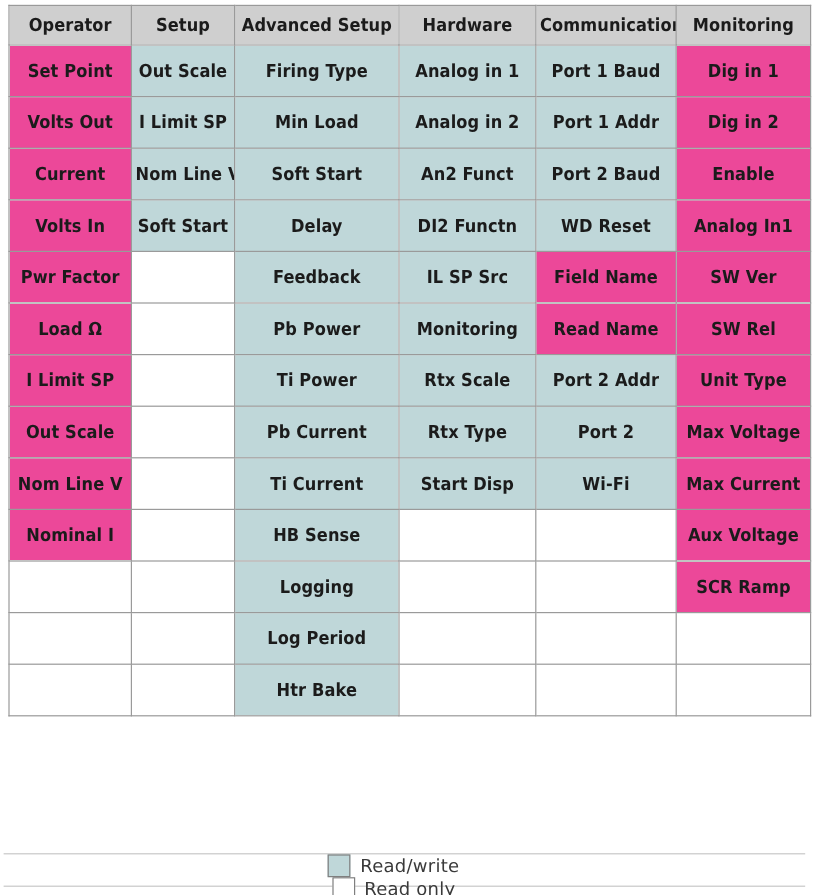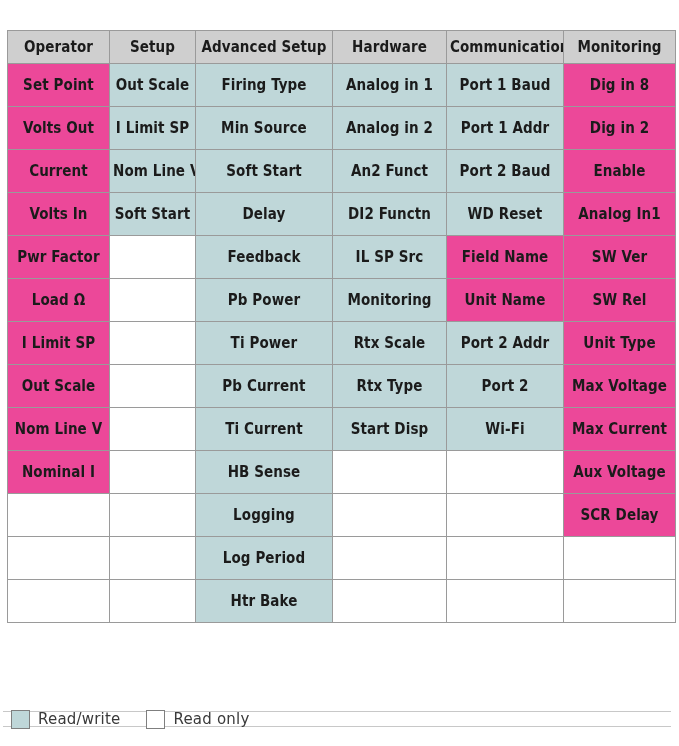--- a/index.html
+++ b/index.html
@@ -20,21 +20,20 @@
     height: 746px;
     box-sizing: border-box;
     padding: 4px 4px 0 4px;
   }
 
   table.menu-table {
     border-collapse: collapse;
     table-layout: fixed;
     width: 668px;
     margin-left: 3px;
-    margin-top: 26px;
   }
 
   table.menu-table col.c-operator      { width: 102px; }
   table.menu-table col.c-setup         { width: 86px; }
   table.menu-table col.c-advanced      { width: 137px; }
   table.menu-table col.c-hardware      { width: 114px; }
   table.menu-table col.c-communication { width: 117px; }
   table.menu-table col.c-monitoring    { width: 112px; }
 
   table.menu-table th,
@@ -63,27 +62,28 @@
   td.rw     { background: #bfd7d9; }
   td.ro     { background: #ec4899; }
   td.empty  { background: #ffffff; border: 0 none; }
 
   
   .legend {
     position: absolute;
     left: 3px;
     top: 711px;
     width: 668px;
-    height: 16px;
+    height: 28px;
     display: flex;
     align-items: center;
     box-sizing: border-box;
     border-top: 1px solid #c8c8c8;
     border-bottom: 1px solid #c8c8c8;
     padding-left: 8px;
+    flex-direction: column;
   }
   .legend-item {
     display: flex;
     align-items: center;
     margin-right: 26px;
   }
   .swatch {
     width: 17px;
     height: 17px;
     border: 1px solid #7f7f7f;
@@ -123,26 +123,26 @@
           <th>Monitoring</th>
         </tr>
     </thead>
     <tbody>
         <tr>
           <td class="ro">Set Point</td>
           <td class="rw">Out Scale</td>
           <td class="rw">Firing Type</td>
           <td class="rw">Analog in 1</td>
           <td class="rw">Port 1 Baud</td>
-          <td class="ro">Dig in 8</td>
+          <td class="ro">Dig in 1</td>
         </tr>
         <tr>
           <td class="ro">Volts Out</td>
           <td class="rw">I Limit SP</td>
-          <td class="rw">Min Source</td>
+          <td class="rw">Min Load</td>
           <td class="rw">Analog in 2</td>
           <td class="rw">Port 1 Addr</td>
           <td class="ro">Dig in 2</td>
         </tr>
         <tr>
           <td class="ro">Current</td>
           <td class="rw">Nom Line V</td>
           <td class="rw">Soft Start</td>
           <td class="rw">An2 Funct</td>
           <td class="rw">Port 2 Baud</td>
@@ -162,21 +162,21 @@
           <td class="rw">Feedback</td>
           <td class="rw">IL SP Src</td>
           <td class="ro">Field Name</td>
           <td class="ro">SW Ver</td>
         </tr>
         <tr>
           <td class="ro">Load Ω</td>
           <td class="empty"></td>
           <td class="rw">Pb Power</td>
           <td class="rw">Monitoring</td>
-          <td class="ro">Unit Name</td>
+          <td class="ro">Read Name</td>
           <td class="ro">SW Rel</td>
         </tr>
         <tr>
           <td class="ro">I Limit SP</td>
           <td class="empty"></td>
           <td class="rw">Ti Power</td>
           <td class="rw">Rtx Scale</td>
           <td class="rw">Port 2 Addr</td>
           <td class="ro">Unit Type</td>
         </tr>
@@ -203,21 +203,21 @@
           <td class="empty"></td>
           <td class="empty"></td>
           <td class="ro">Aux Voltage</td>
         </tr>
         <tr>
           <td class="empty"></td>
           <td class="empty"></td>
           <td class="rw">Logging</td>
           <td class="empty"></td>
           <td class="empty"></td>
-          <td class="ro">SCR Delay</td>
+          <td class="ro">SCR Ramp</td>
         </tr>
         <tr>
           <td class="empty"></td>
           <td class="empty"></td>
           <td class="rw">Log Period</td>
           <td class="empty"></td>
           <td class="empty"></td>
           <td class="empty"></td>
         </tr>
         <tr>

